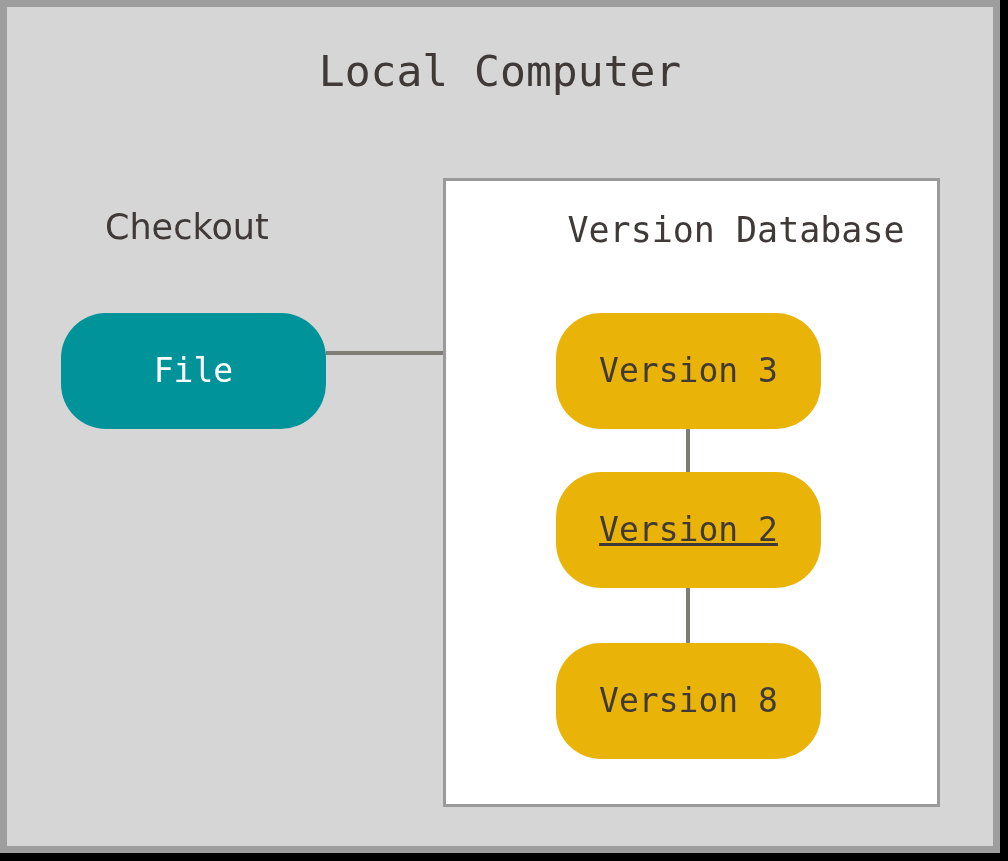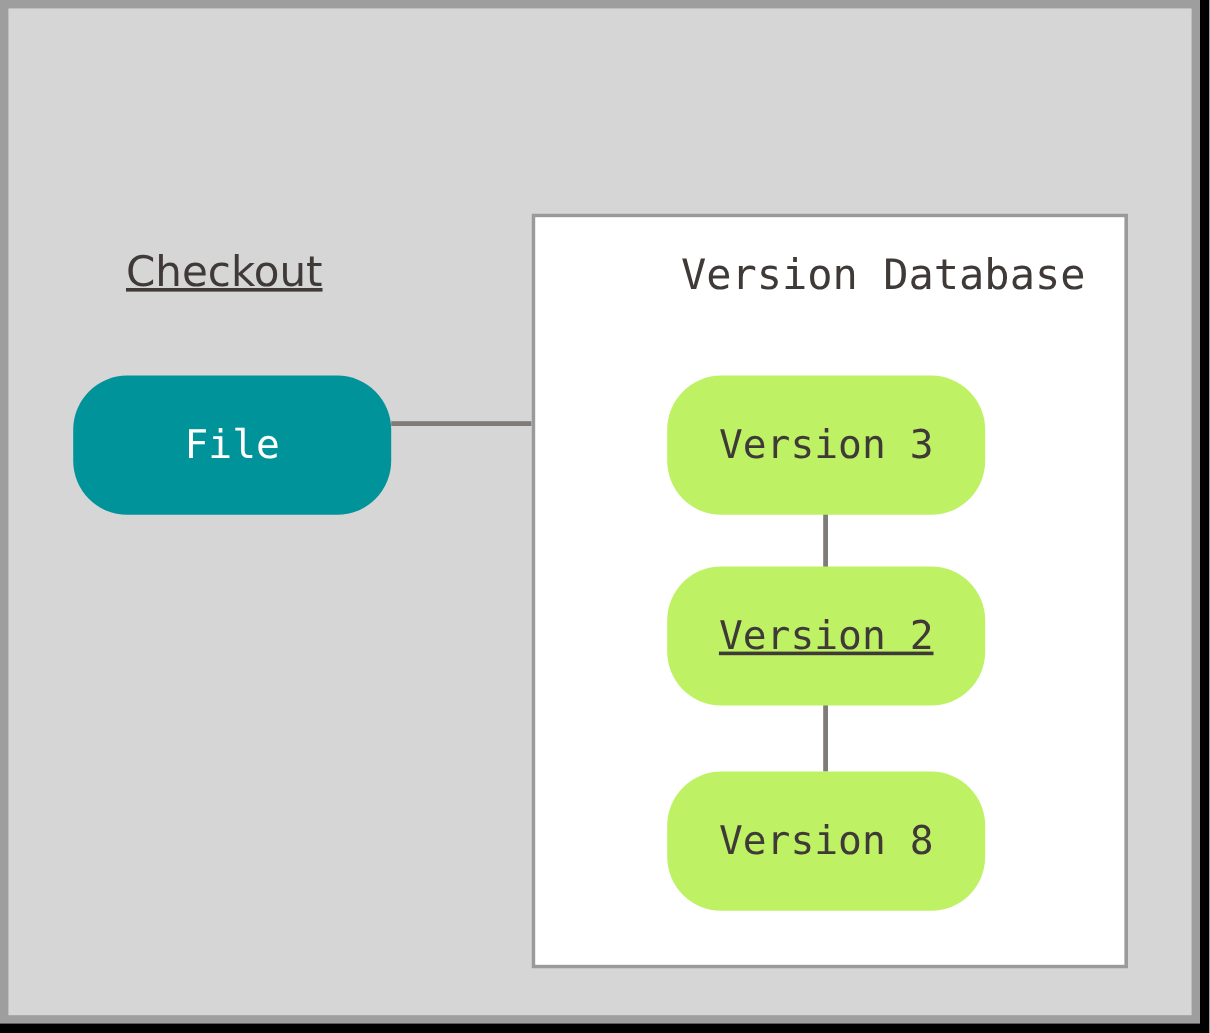--- a/index.html
+++ b/index.html
@@ -61,21 +61,20 @@
   
   .checkout-label {
     position: absolute;
     left: 98px;
     top: 198px;
     font-family: "DejaVu Sans", sans-serif;
     font-size: 35px;
     line-height: 44px;
     color: #3f3a38;
     white-space: nowrap;
-    text-decoration: underline;
   }
 
   
   .vdb-panel {
     position: absolute;
     left: 436px;
     top: 171px;
     width: 497px;
     height: 629px;
     box-sizing: border-box;
@@ -124,36 +123,37 @@
   .node-file {
     left: 54px;
     top: 306px;
     width: 265px;
     background: #00939a;
     color: #ffffff;
   }
   .node-version {
     left: 549px;
     width: 265px;
-    background: #bef264;
+    background: #eab308;
     color: #3f3a38;
   }
   #node-version-3 { top: 306px; }
   #node-version-2 { top: 465px; text-decoration: underline; }
   #node-version-1 { top: 636px; }
 </style>
 </head>
 <body>
 
 <div id="figure-root">
 
   <div class="frame-bevel"></div>
 
   <div class="canvas-surface">
 
+    <div class="diagram-title">Local Computer</div>
 
     <div class="checkout-label">Checkout</div>
 
     <div class="connector connector-h" style="left: 319px; top: 344px; width: 230px;"></div>
 
     <div class="node node-file" id="node-file">File</div>
 
     <div class="vdb-panel">
       <div class="vdb-title">Version Database</div>
     </div>

